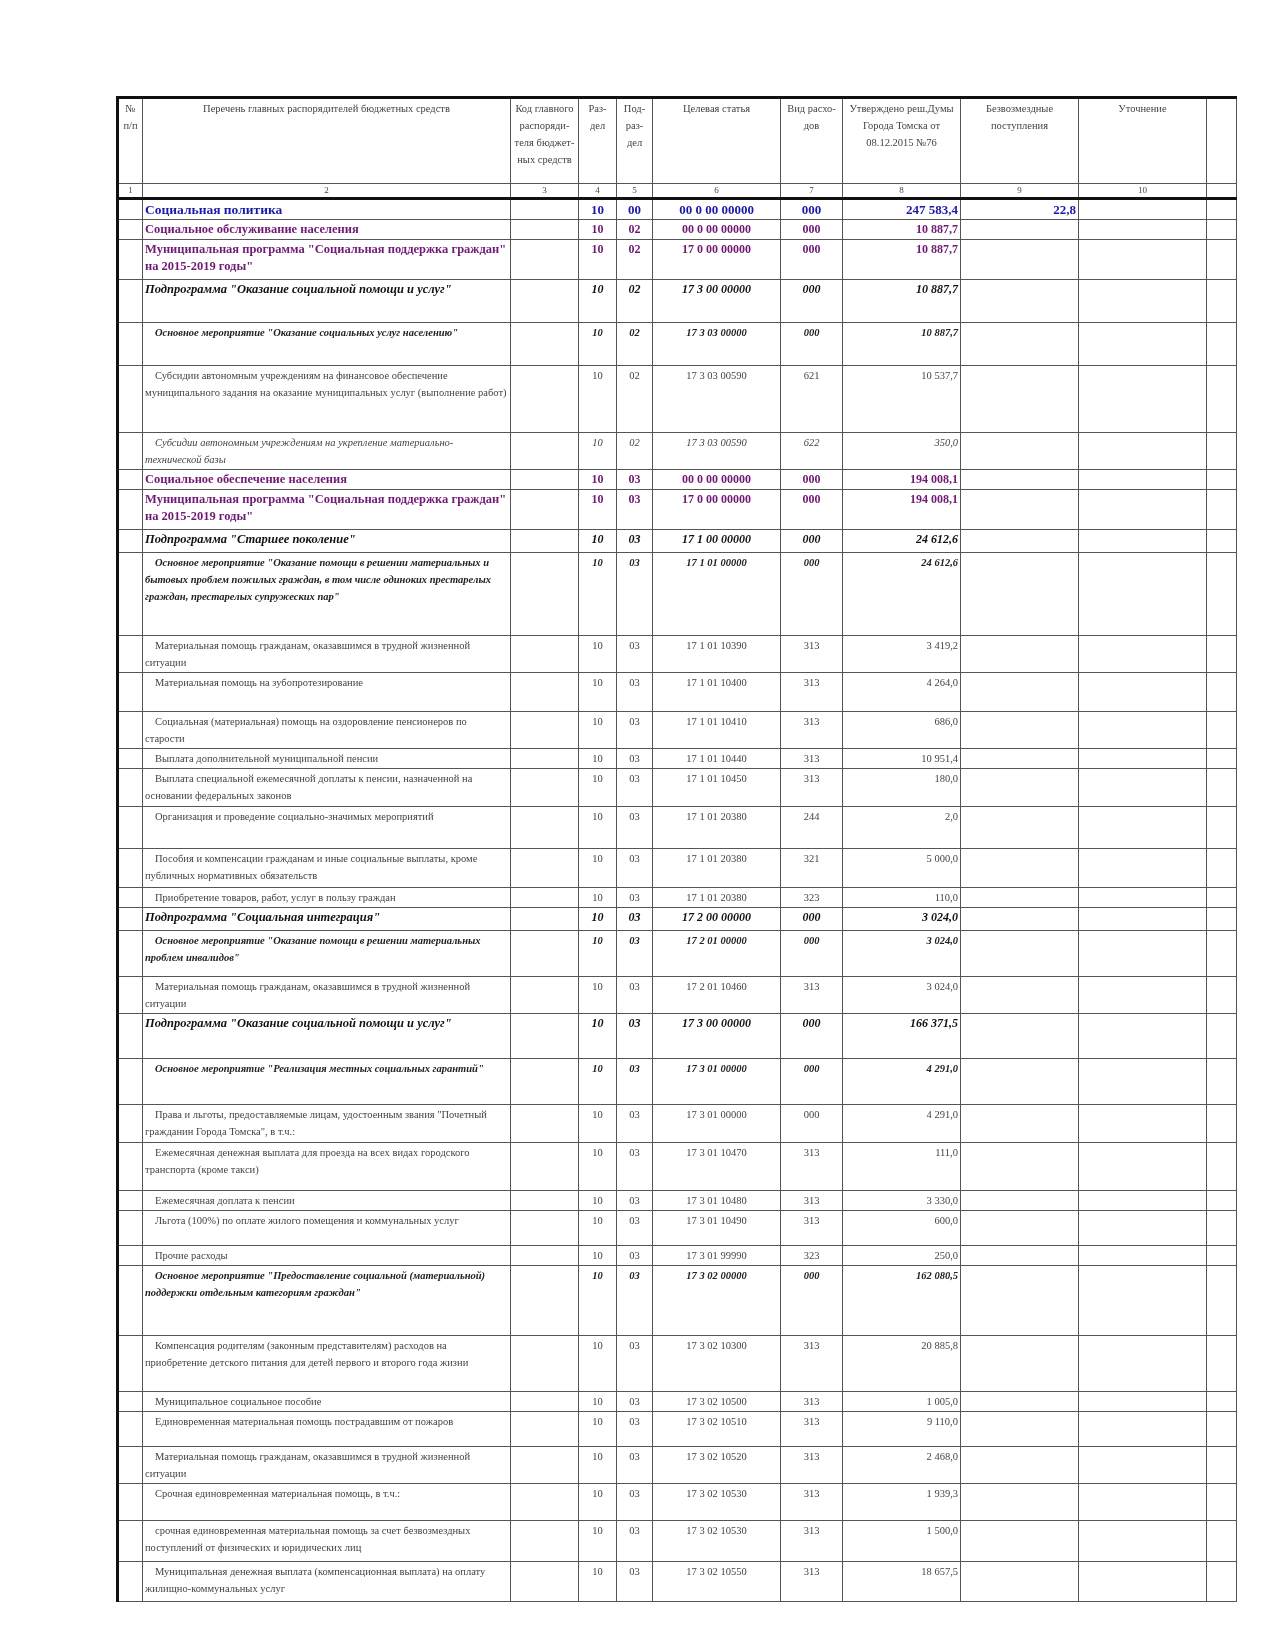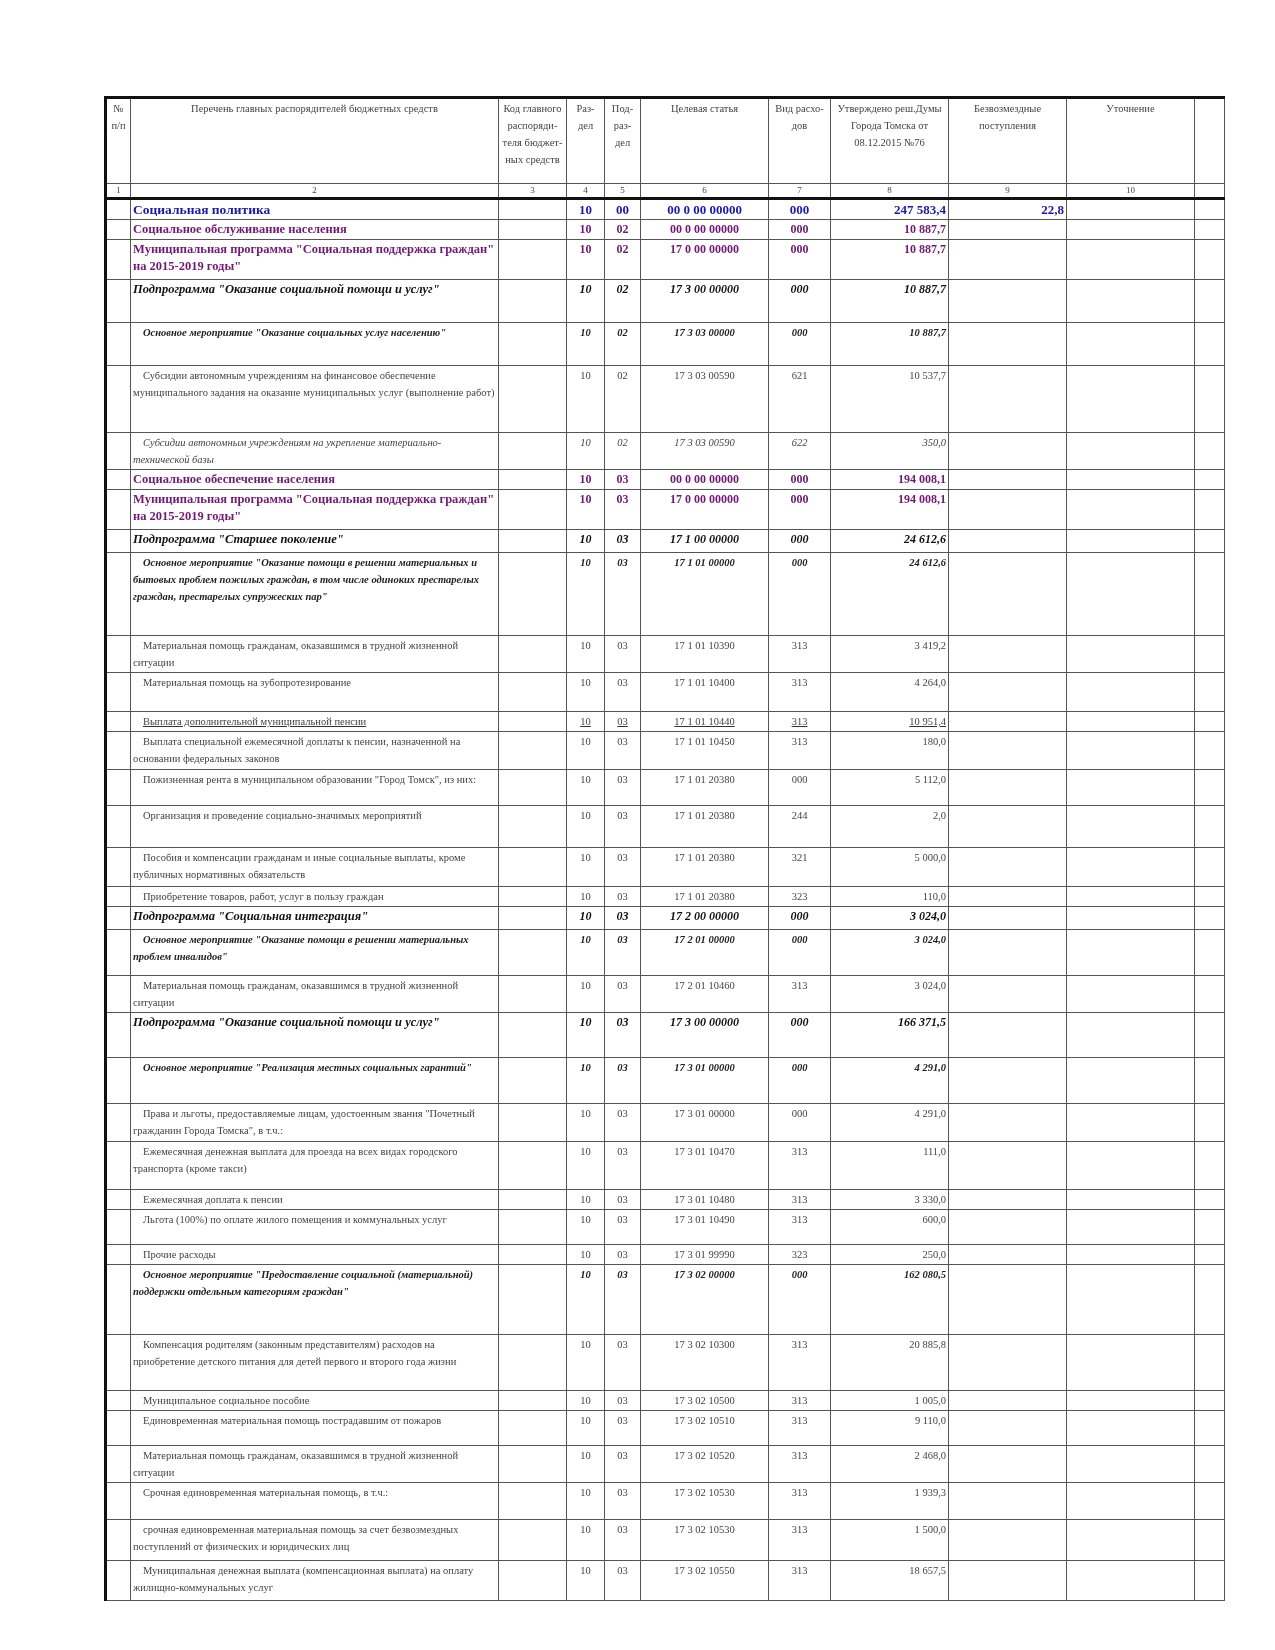--- a/index.html
+++ b/index.html
@@ -1,18 +1,18 @@
 <!DOCTYPE html>
 <html><head>
 <meta charset="utf-8">
 <style>
   html, body { margin:0; padding:0; background:#ffffff; }
   body { width:1275px; height:1650px; overflow:hidden; position:relative;
          font-family:"Liberation Serif", "DejaVu Serif", serif; color:#333; }
-  table.budget { position:absolute; left:104px; top:96px; border-collapse:collapse; table-layout:fixed; }
+  table.budget { position:absolute; left:116px; top:96px; border-collapse:collapse; table-layout:fixed; }
   table.budget td { border:1px solid #555; padding:1px 2px; vertical-align:top; font-size:10.5px; line-height:17px; overflow:hidden; }
   .outer-left { border-left:3px solid #111 !important; }
   thead td { text-align:center; font-size:9.5px; line-height:14px; color:#444; }
   tr.hdr td { border-top:3px solid #111; height:82px; }
   tr.nums td { border-bottom:3px solid #111; height:13px; font-size:9px; line-height:12px; padding:0; }
   td.c { text-align:center; }
   td.r { text-align:right; }
   tr.l0 td { color:#1a1aa6; font-weight:bold; font-size:13px; }
   tr.l0 td.name { font-size:13.5px; }
   tr.l1 td { font-weight:bold; color:#701a75; font-size:12px; }
@@ -231,21 +231,34 @@
         <td class="c"></td>
         <td class="c">10</td>
         <td class="c">03</td>
         <td class="c">17 1 01 10400</td>
         <td class="c">313</td>
         <td class="r">4 264,0</td>
         <td class="r"></td>
         <td class=""></td>
         <td class=""></td>
       </tr>
-      <tr class="l4" style="height: 17px; text-decoration: underline;">
+      <tr class="l4" style="height: 33px;">
+        <td class="outer-left"></td>
+        <td class="name indent">Социальная (материальная) помощь на оздоровление пенсионеров по старости</td>
+        <td class="c"></td>
+        <td class="c">10</td>
+        <td class="c">03</td>
+        <td class="c">17 1 01 10410</td>
+        <td class="c">313</td>
+        <td class="r">686,0</td>
+        <td class="r"></td>
+        <td class=""></td>
+        <td class=""></td>
+      </tr>
+      <tr class="l4" style="height: 17px;">
         <td class="outer-left"></td>
         <td class="name indent">Выплата дополнительной муниципальной пенсии</td>
         <td class="c"></td>
         <td class="c">10</td>
         <td class="c">03</td>
         <td class="c">17 1 01 10440</td>
         <td class="c">313</td>
         <td class="r">10 951,4</td>
         <td class="r"></td>
         <td class=""></td>
@@ -253,33 +266,20 @@
       </tr>
       <tr class="l4" style="height: 38px;">
         <td class="outer-left"></td>
         <td class="name indent">Выплата специальной ежемесячной доплаты к пенсии, назначенной на основании федеральных законов</td>
         <td class="c"></td>
         <td class="c">10</td>
         <td class="c">03</td>
         <td class="c">17 1 01 10450</td>
         <td class="c">313</td>
         <td class="r">180,0</td>
-        <td class="r"></td>
-        <td class=""></td>
-        <td class=""></td>
-      </tr>
-      <tr class="l4" style="height: 36px;">
-        <td class="outer-left"></td>
-        <td class="name indent">Пожизненная рента в муниципальном образовании "Город Томск", из них:</td>
-        <td class="c"></td>
-        <td class="c">10</td>
-        <td class="c">03</td>
-        <td class="c">17 1 01 20380</td>
-        <td class="c">000</td>
-        <td class="r">5 112,0</td>
         <td class="r"></td>
         <td class=""></td>
         <td class=""></td>
       </tr>
       <tr class="l4" style="height: 42px;">
         <td class="outer-left"></td>
         <td class="name indent">Организация и проведение социально-значимых мероприятий</td>
         <td class="c"></td>
         <td class="c">10</td>
         <td class="c">03</td>

